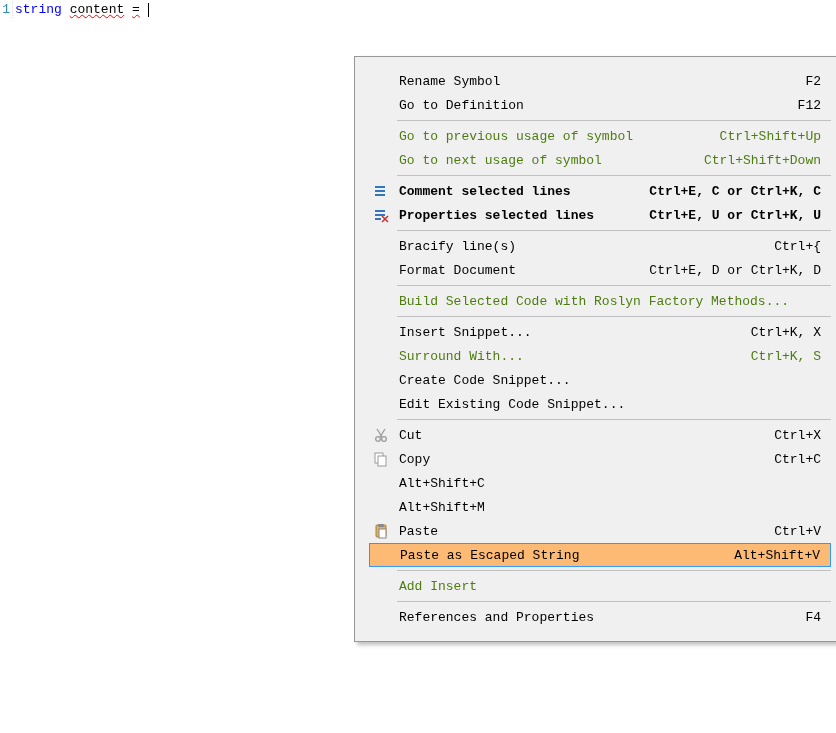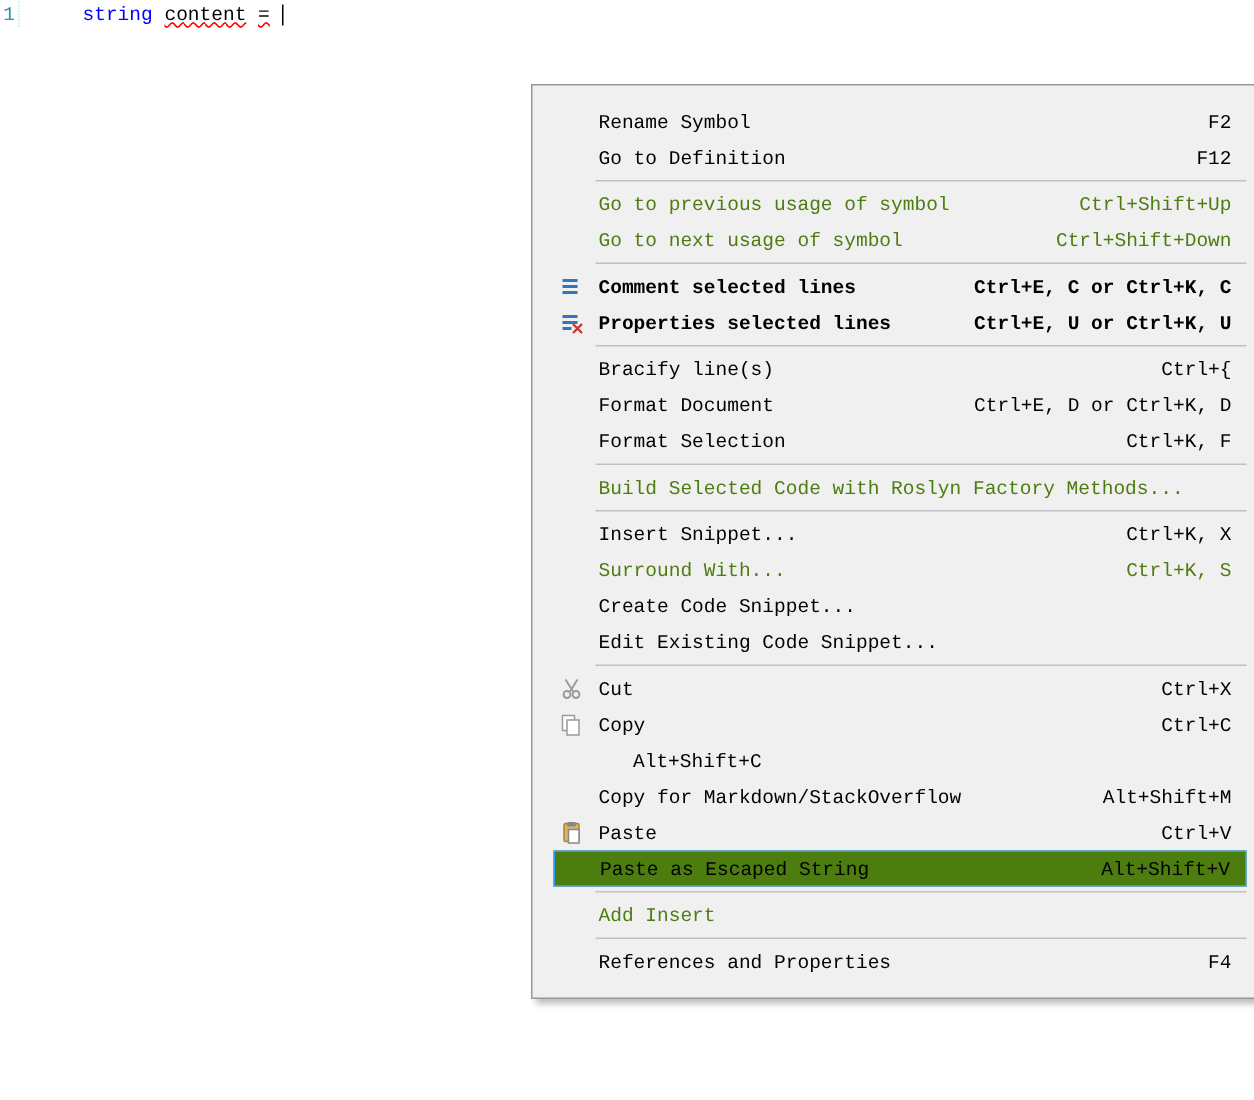--- a/index.html
+++ b/index.html
@@ -24,21 +24,20 @@
       color:#2b91af;
       padding-right:2px;
       user-select:none;
       border-right:1px dotted #bfe6f3;
       line-height:17px;
     }
     .code {
       padding-left:2px;
       white-space:pre;
       line-height:17px;
-      margin-left:40px;
     }
     .kw { color:#0000ff; }
     .ident { color:#000; text-decoration:underline wavy #ff0000 1px; text-decoration-skip-ink:none; }
     .op  { color:#000; text-decoration:underline wavy #ff0000 1px; text-decoration-skip-ink:none; }
     .caret { display:inline-block; width:1px; height:14px; background:#000; vertical-align:text-bottom; }
 
     
     .menu {
       position:absolute;
       left:354px;
@@ -61,29 +60,29 @@
       display:flex;
       align-items:center;
       height:24px;
       padding-left:32px;
       padding-right:12px;
       color:#000;
       cursor:default;
     }
     .item.disabled { color:#4d7c0f; }
     .item.highlight {
-      background:#4d7c0f;
+      background:#fdba74;
       border:1px solid #3399ff;
       margin:0 2px;
       padding-left:30px;
       padding-right:10px;
       justify-content:center;
     }
     .label { flex:1 1 auto; white-space:nowrap; }
-    .shortcut { flex:0 0 auto; white-space:nowrap; margin-left:23px; color:inherit; }
+    .shortcut { flex:0 0 auto; white-space:nowrap; margin-left:0; color:inherit; }
     .item.bold .label { font-weight:600; }
     .item.bold .shortcut { font-weight:600; }
     .sep {
       height:1px;
       margin:3px 2px 3px 30px;
       background:#c0c0c0;
     }
     .mi-icon {
       position:absolute;
       left:6px;
@@ -168,26 +167,20 @@
           <span class="label">Bracify line(s)</span>
           <span class="shortcut">Ctrl+{</span>
         </div>
       </div>
       <div class="mi-row">
         <div class="item">
           <span class="label">Format Document</span>
           <span class="shortcut">Ctrl+E, D or Ctrl+K, D</span>
         </div>
       </div>
-      <div class="mi-row">
-        <div class="item">
-          <span class="label">Format Selection</span>
-          <span class="shortcut">Ctrl+K, F</span>
-        </div>
-      </div>
       <div class="sep"></div>
       <div class="mi-row">
         <div class="item disabled">
           <span class="label">Build Selected Code with Roslyn Factory Methods...</span>
         </div>
       </div>
       <div class="sep"></div>
       <div class="mi-row">
         <div class="item">
           <span class="label">Insert Snippet...</span>
@@ -236,21 +229,20 @@
           <span class="shortcut">Ctrl+C</span>
         </div>
       </div>
       <div class="mi-row">
         <div class="item">
           <span class="shortcut">Alt+Shift+C</span>
         </div>
       </div>
       <div class="mi-row">
         <div class="item">
-          <span class="label">Copy for Markdown/StackOverflow</span>
           <span class="shortcut">Alt+Shift+M</span>
         </div>
       </div>
       <div class="mi-row">
         <span class="mi-icon">
           <svg width="16" height="16">
             <rect x="3" y="2" width="10" height="12" rx="1" fill="#d9b36a" stroke="#b08030"></rect>
             <rect x="5" y="1" width="6" height="3" rx="1" fill="#888"></rect>
             <rect x="6" y="6" width="7" height="9" fill="#fff" stroke="#888"></rect>
           </svg>

